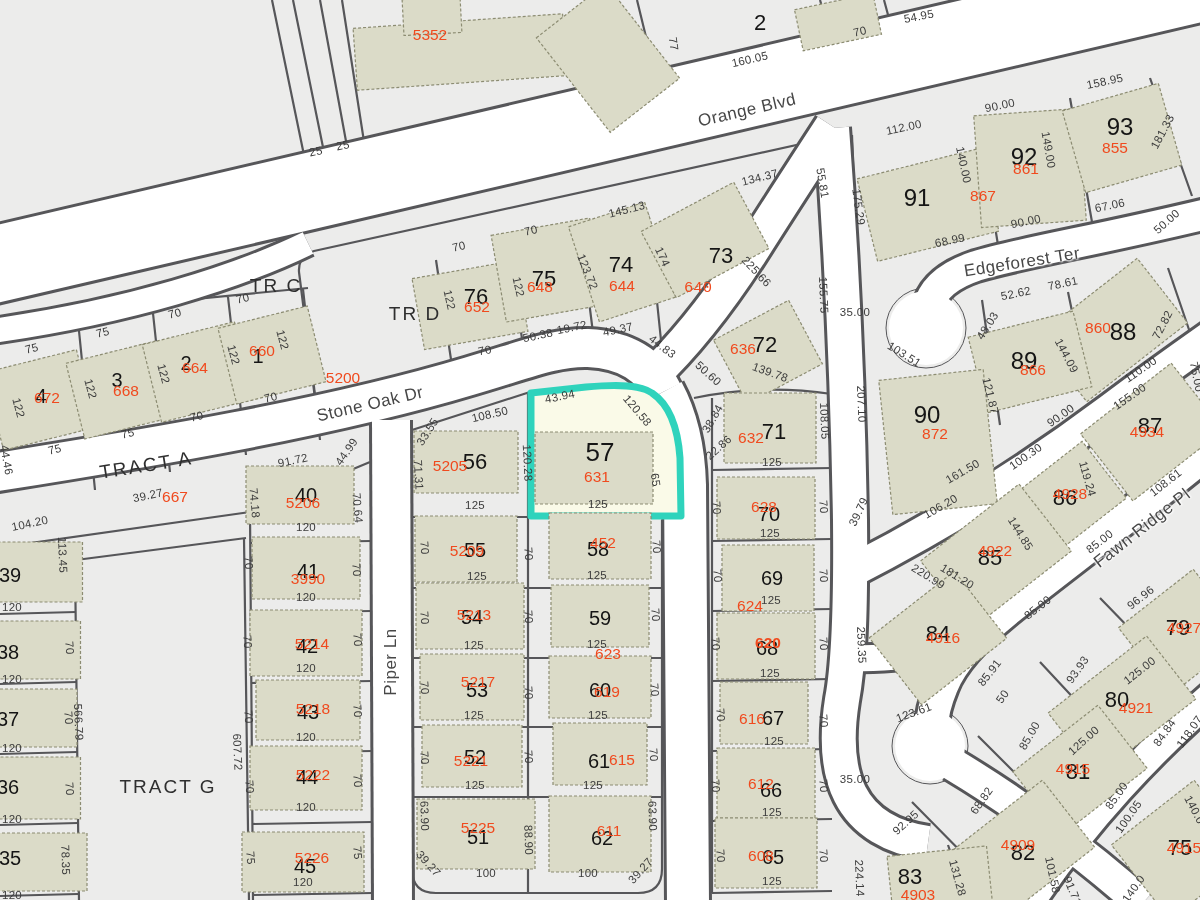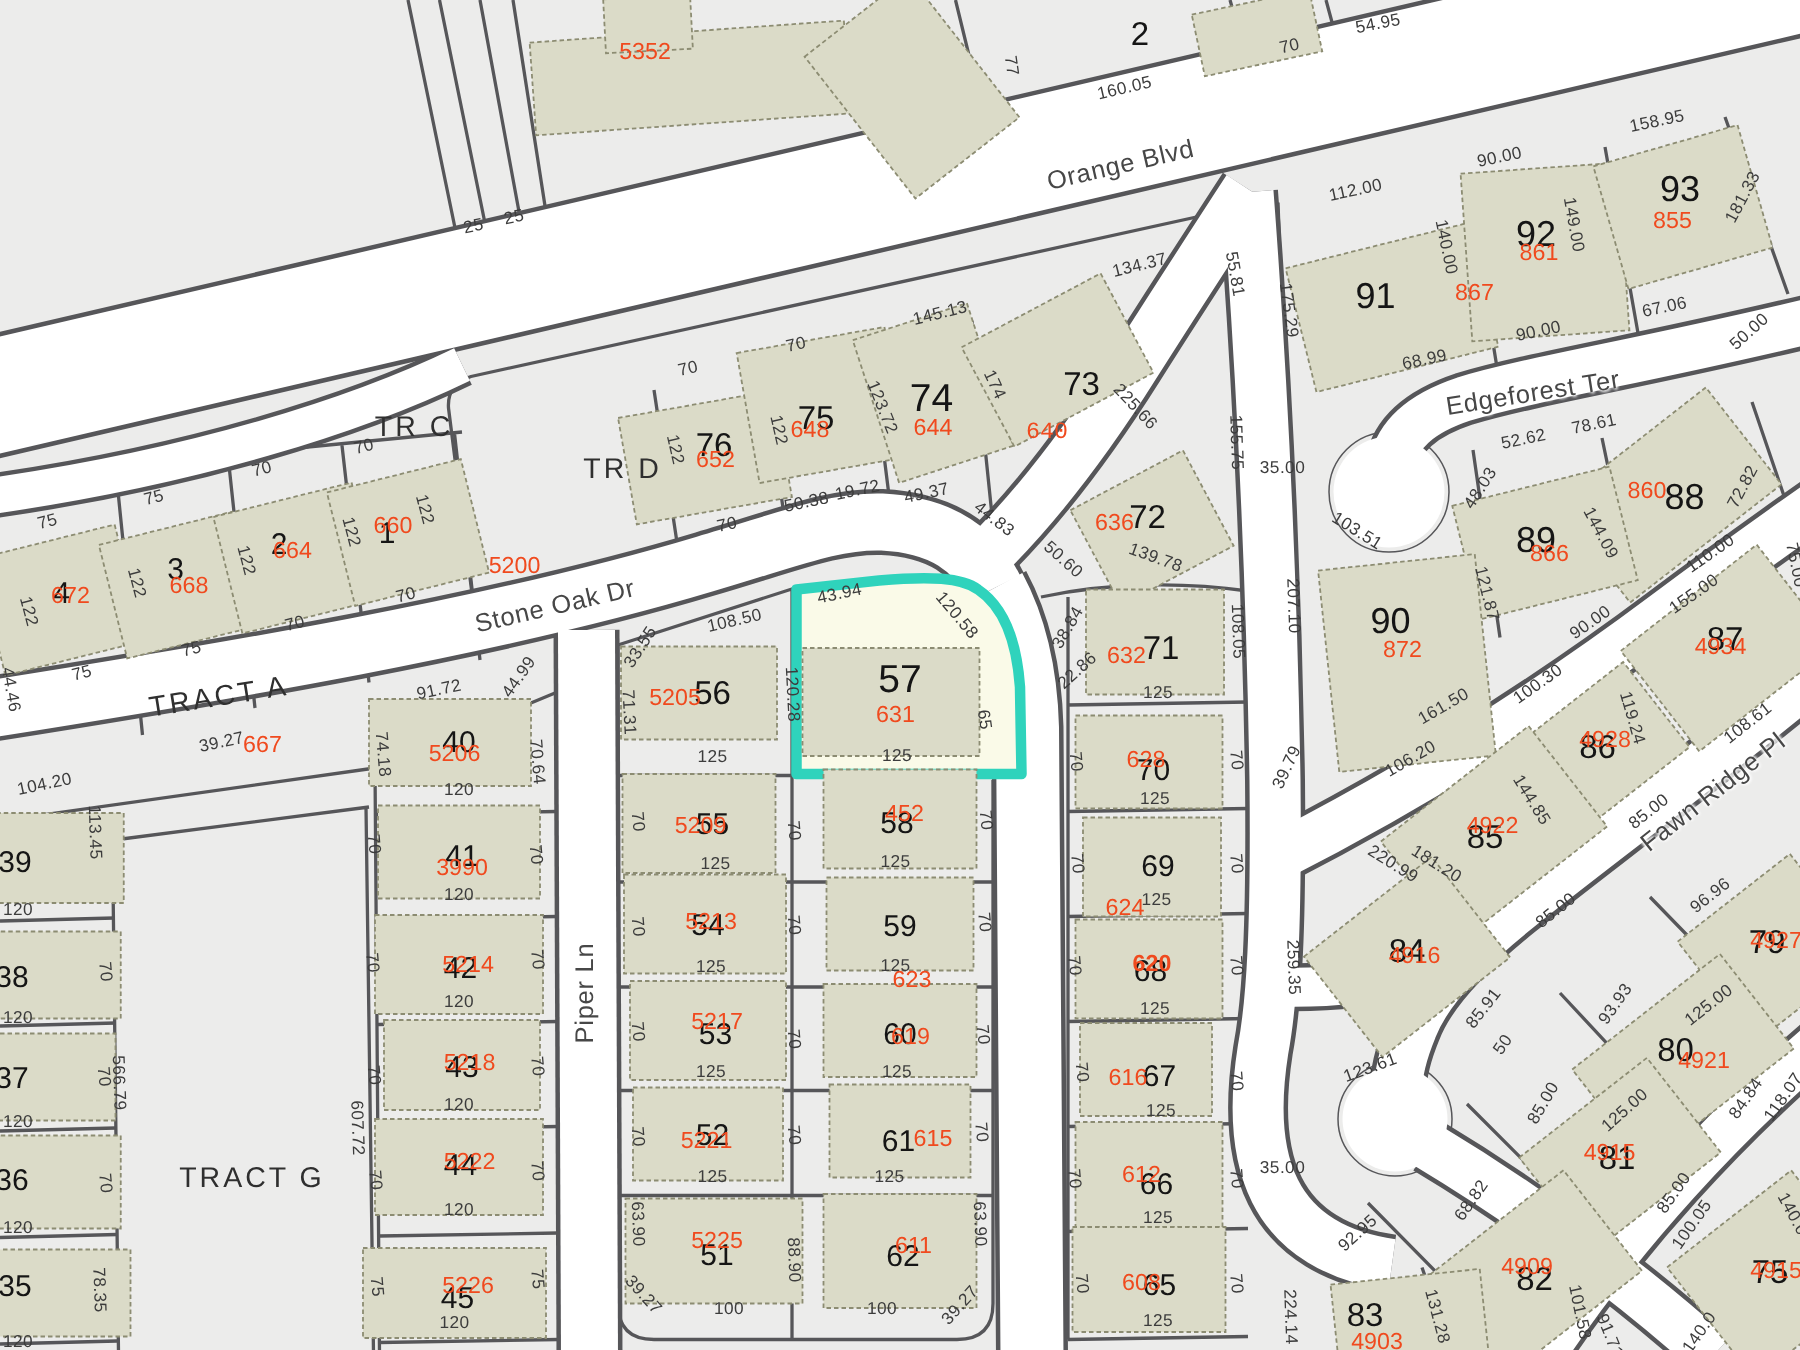--- a/index.html
+++ b/index.html
@@ -328,21 +328,21 @@
       <div class="lbl dim" style="left: 1052px; top: 875px; transform: translate(-50%, -50%) rotate(78deg);">101.58</div>
       <div class="lbl dim" style="left: 1072px; top: 891px; transform: translate(-50%, -50%) rotate(68deg);">91.71</div>
       <div class="lbl dim" style="left: 1134px; top: 889px; transform: translate(-50%, -50%) rotate(-55deg);">140.0</div>
       <div class="lbl lot" style="left: 760px; top: 23px; font-size: 22px;">2</div>
       <div class="lbl lot" style="left: 258px; top: 356px; font-size: 20px;">1</div>
       <div class="lbl lot" style="left: 186px; top: 363px; font-size: 20px;">2</div>
       <div class="lbl lot" style="left: 117px; top: 380px; font-size: 20px;">3</div>
       <div class="lbl lot" style="left: 41px; top: 396px; font-size: 20px;">4</div>
       <div class="lbl lot" style="left: 476px; top: 297px; font-size: 22px;">76</div>
       <div class="lbl lot" style="left: 544px; top: 279px; font-size: 22px;">75</div>
-      <div class="lbl lot" style="left: 621px; top: 265px; font-size: 26px;">74</div>
+      <div class="lbl lot" style="left: 621px; top: 265px; font-size: 22px;">74</div>
       <div class="lbl lot" style="left: 721px; top: 256px; font-size: 22px;">73</div>
       <div class="lbl lot" style="left: 765px; top: 345px; font-size: 22px;">72</div>
       <div class="lbl lot" style="left: 10px; top: 575px; font-size: 20px;">39</div>
       <div class="lbl lot" style="left: 8px; top: 652px; font-size: 20px;">38</div>
       <div class="lbl lot" style="left: 8px; top: 719px; font-size: 20px;">37</div>
       <div class="lbl lot" style="left: 8px; top: 787px; font-size: 20px;">36</div>
       <div class="lbl lot" style="left: 10px; top: 858px; font-size: 20px;">35</div>
       <div class="lbl lot" style="left: 306px; top: 495px; font-size: 20px;">40</div>
       <div class="lbl lot" style="left: 308px; top: 571px; font-size: 20px;">41</div>
       <div class="lbl lot" style="left: 307px; top: 646px; font-size: 20px;">42</div>

